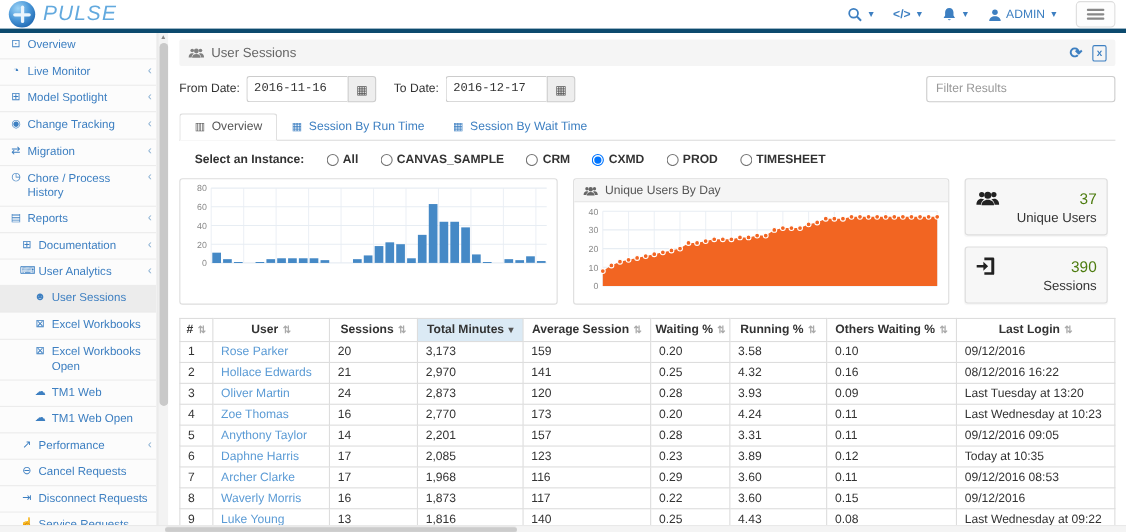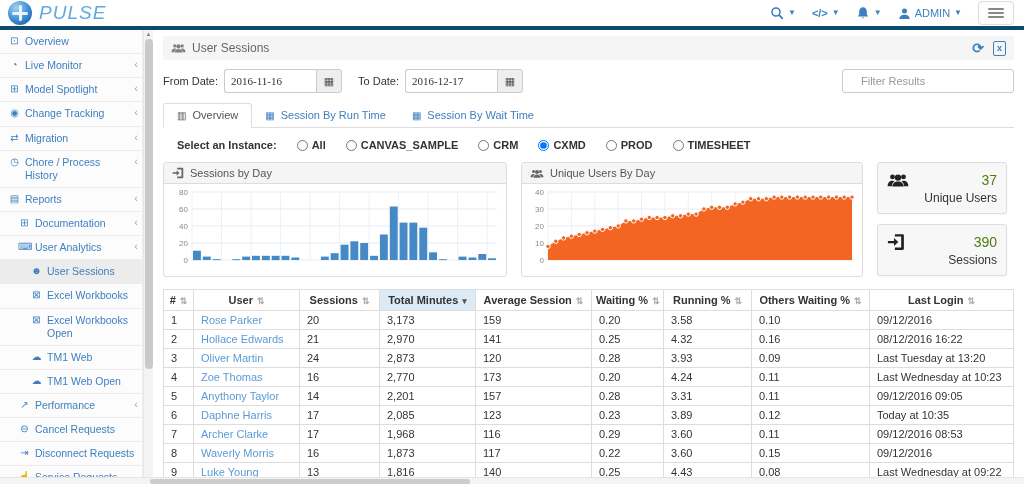--- a/index.html
+++ b/index.html
@@ -48,25 +48,25 @@
   .page-header .ph-title { display:flex; align-items:center; gap:6px; font-size:12px; }
   .ph-actions { margin-left:auto; display:flex; align-items:center; gap:9px; color:#3d7fc1; }
   .refresh-glyph { font-size:14px; font-weight:bold; cursor:pointer; }
   .excel-btn { width:13px; height:15px; border:1.5px solid #3d7fc1; border-radius:2px; font-size:9px;
                display:flex; align-items:center; justify-content:center; color:#3d7fc1; font-weight:bold; cursor:pointer; }
   
   .filter-row { display:flex; align-items:center; margin-top:9px; }
   .f-label { font-weight:normal; font-size:11px; color:#333; margin-right:6px; }
   .input-group { display:flex; margin-right:16px; }
   .input-group input { width:92px; height:24px; border:1px solid #ccc; border-right:none; border-radius:3px 0 0 3px;
-                       padding:2px 6px; font-size:11px; color:#333; font-family:Liberation Serif, serif; }
+                       padding:2px 6px; font-size:11px; color:#333; font-family:Liberation Mono, monospace; }
   .input-addon { width:26px; height:24px; border:1px solid #ccc; border-radius:0 3px 3px 0; background:#eee;
                  display:flex; align-items:center; justify-content:center; font-size:11px; color:#555; cursor:pointer; }
   .filter-results { margin-left:auto; width:172px; height:24px; border:1px solid #ccc; border-radius:3px;
-                    padding:2px 18px; font-size:11px; font-family:inherit; color:#333; }
+                    padding:2px 8px; font-size:11px; font-family:inherit; color:#333; }
   .filter-results::placeholder { color:#999; }
   
   .tabs { display:flex; border-bottom:1px solid #ddd; margin-top:10px; }
   .tab { padding:5px 13px 6px; font-size:11px; color:#3d7fc1; display:flex; align-items:center; gap:6px;
          cursor:pointer; margin-bottom:-1px; }
   .tab .tab-ico { font-size:10px; }
   .tab.active { background:#fff; border:1px solid #ddd; border-bottom:1px solid #fff;
                 border-radius:3px 3px 0 0; color:#555; }
   
   .radio-row { display:flex; align-items:center; gap:20px; padding:11px 0 9px 14px; font-size:11px; }
@@ -327,26 +327,20 @@
           <span>PROD</span>
       </label>
       <label class="radio">
         <input type="radio" name="instance" style="">
           <span>TIMESHEET</span>
       </label>
     </div>
 
     <div class="charts-row">
       <section class="panel" style="width:344px">
-        <div class="panel-head">
-          <svg width="12" height="12" style="color:#666">
-              <use href="#i-signin"></use>
-            </svg>
-          <span>Sessions by Day</span>
-        </div>
         <div class="panel-body">
           <svg id="bar-chart" width="336" height="86">
               <line x1="26" y1="7" x2="26" y2="75" stroke="#edf1f6" stroke-width="1"></line>
               <line x1="55.516129032258064" y1="7" x2="55.516129032258064" y2="75" stroke="#edf1f6" stroke-width="1"></line>
               <line x1="85.03225806451613" y1="7" x2="85.03225806451613" y2="75" stroke="#edf1f6" stroke-width="1"></line>
               <line x1="114.54838709677419" y1="7" x2="114.54838709677419" y2="75" stroke="#edf1f6" stroke-width="1"></line>
               <line x1="144.06451612903226" y1="7" x2="144.06451612903226" y2="75" stroke="#edf1f6" stroke-width="1"></line>
               <line x1="173.5806451612903" y1="7" x2="173.5806451612903" y2="75" stroke="#edf1f6" stroke-width="1"></line>
               <line x1="203.09677419354838" y1="7" x2="203.09677419354838" y2="75" stroke="#edf1f6" stroke-width="1"></line>
               <line x1="232.61290322580643" y1="7" x2="232.61290322580643" y2="75" stroke="#edf1f6" stroke-width="1"></line>

